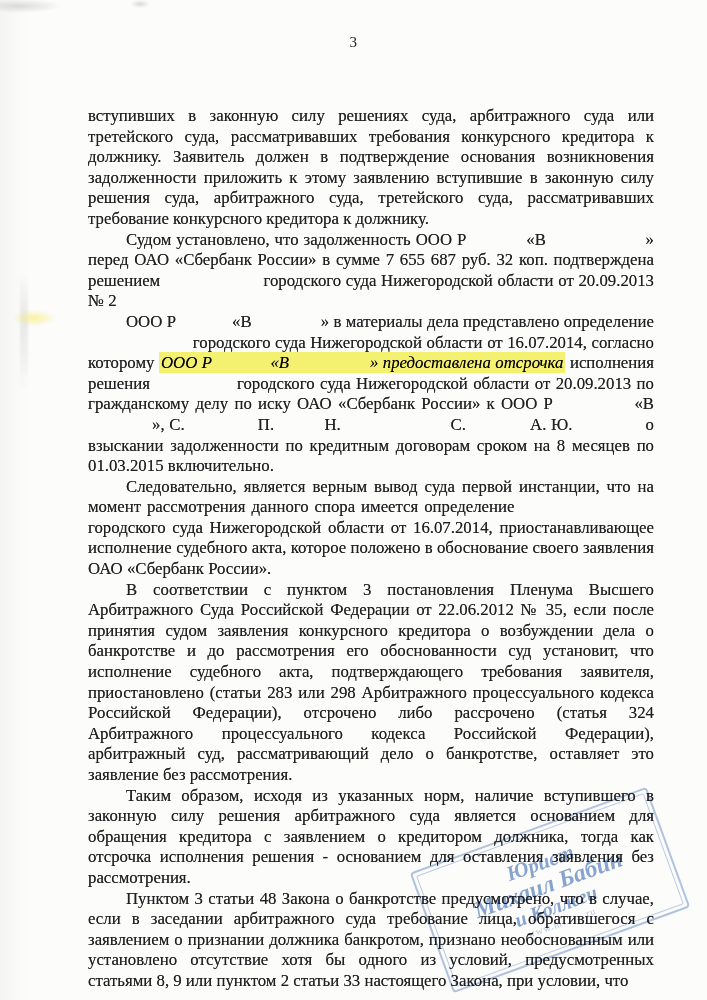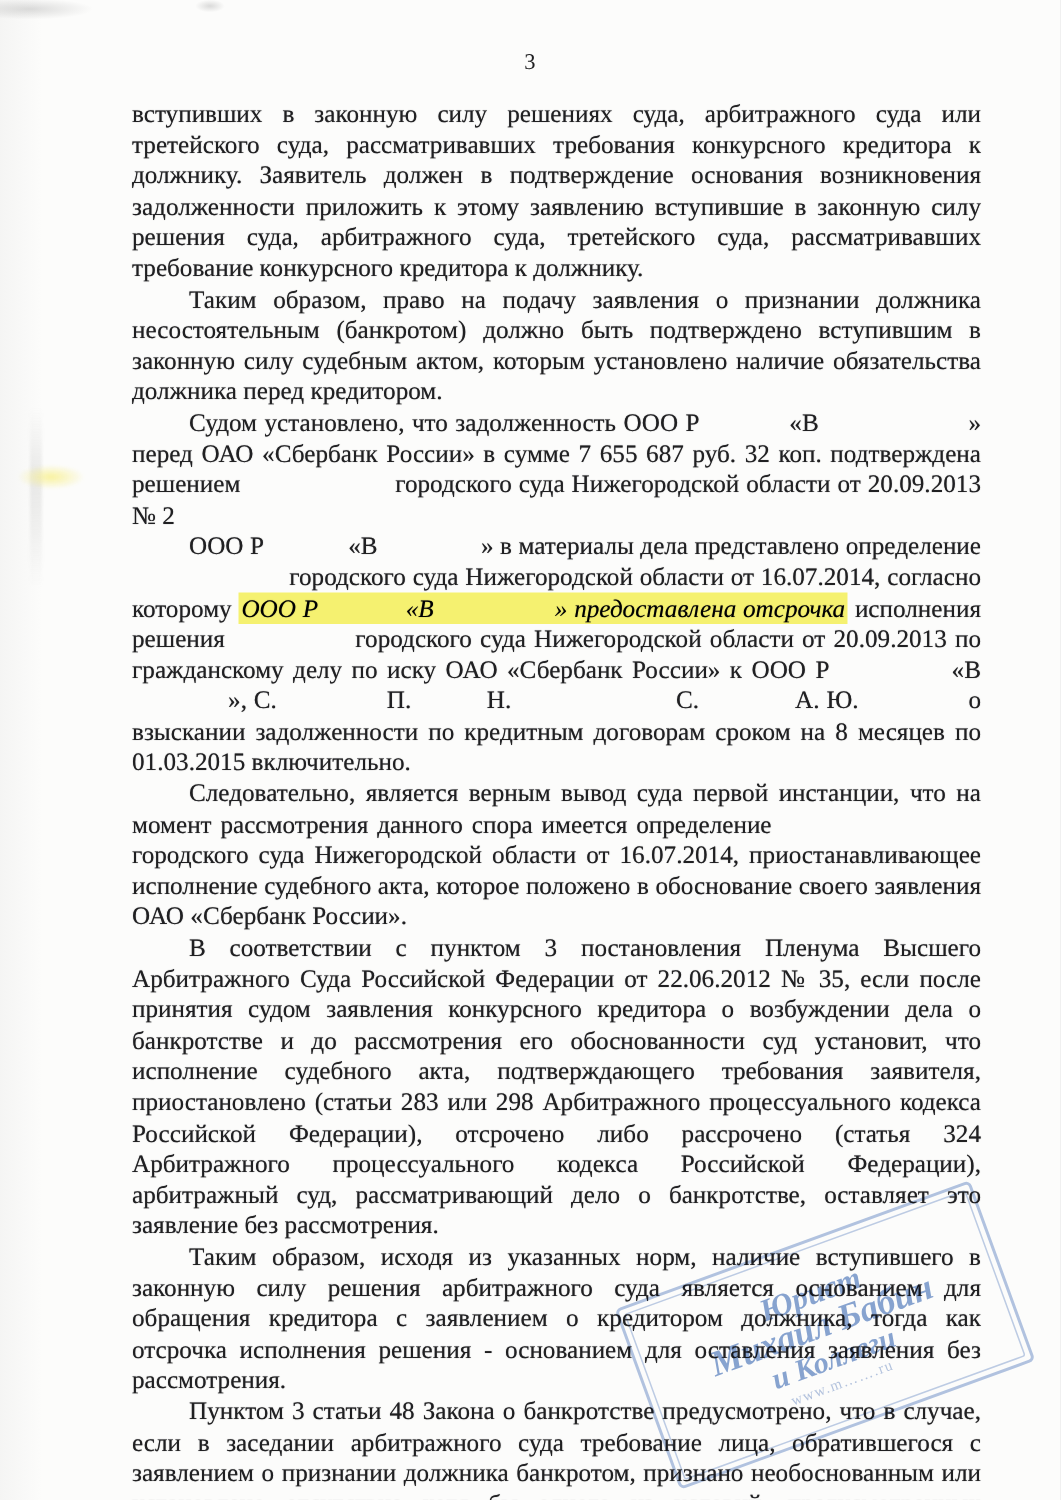--- a/index.html
+++ b/index.html
@@ -28,21 +28,21 @@
     position: absolute;
     left: 88px;
     top: 66px;
     width: 566px;
     font-size: 16.8px;
     line-height: 20.6px;
     text-align: justify;
     text-shadow: 0 0 0.6px rgba(30,30,35,0.65);
   }
   .content p { margin: 0; text-indent: 38px; }
-  .content p.continuation { text-indent: 0; }
+  .content p.continuation { text-indent: 0; margin-top: 40px; }
   .hl {
     background: #f5f170;
     box-decoration-break: clone;
     -webkit-box-decoration-break: clone;
     padding: 1px 2px;
     font-style: italic;
   }
   
   .margin-smear {
     position: absolute;
@@ -96,21 +96,20 @@
 
 <div class="page">
 
   <div class="page-number">3</div>
 
   <div class="margin-streak"></div>
   <div class="margin-smear"></div>
 
   <div class="content">
     <p class="continuation"><span>вступивших в законную силу решениях суда, арбитражного суда или третейского суда, рассматривавших требования конкурсного кредитора к должнику. Заявитель должен в подтверждение основания возникновения задолженности приложить к этому заявлению вступившие в законную силу решения суда, арбитражного суда, третейского суда, рассматривавших требование конкурсного кредитора к должнику.</span></p>
-    <p><span>Таким образом, право на подачу заявления о признании должника несостоятельным (банкротом) должно быть подтверждено вступившим в законную силу судебным актом, которым установлено наличие обязательства должника перед кредитором.</span></p>
     <p><span>Судом установлено, что задолженность ООО Р &nbsp;&nbsp;&nbsp;&nbsp;&nbsp;&nbsp;&nbsp;&nbsp;&nbsp;&nbsp; «В &nbsp;&nbsp;&nbsp;&nbsp;&nbsp;&nbsp;&nbsp;&nbsp;&nbsp;&nbsp;&nbsp;&nbsp;&nbsp;&nbsp;&nbsp;&nbsp;&nbsp;&nbsp; » перед ОАО «Сбербанк России» в сумме 7 655 687 руб. 32 коп. подтверждена решением &nbsp;&nbsp;&nbsp;&nbsp;&nbsp;&nbsp;&nbsp;&nbsp;&nbsp;&nbsp;&nbsp;&nbsp;&nbsp;&nbsp;&nbsp;&nbsp;&nbsp;&nbsp;&nbsp;&nbsp; городского суда Нижегородской области от 20.09.2013 № 2</span></p>
     <p><span>ООО Р &nbsp;&nbsp;&nbsp;&nbsp;&nbsp;&nbsp;&nbsp;&nbsp;&nbsp;&nbsp;&nbsp; «В &nbsp;&nbsp;&nbsp;&nbsp;&nbsp;&nbsp;&nbsp;&nbsp;&nbsp;&nbsp;&nbsp;&nbsp;&nbsp;&nbsp; » в материалы дела представлено определение &nbsp;&nbsp;&nbsp;&nbsp;&nbsp;&nbsp;&nbsp;&nbsp;&nbsp;&nbsp;&nbsp;&nbsp;&nbsp;&nbsp;&nbsp;&nbsp;&nbsp;&nbsp;&nbsp;&nbsp;&nbsp;&nbsp; городского суда Нижегородской области от 16.07.2014, согласно которому </span><mark class="hl">ООО Р &nbsp;&nbsp;&nbsp;&nbsp;&nbsp;&nbsp;&nbsp;&nbsp;&nbsp;&nbsp;&nbsp; «В &nbsp;&nbsp;&nbsp;&nbsp;&nbsp;&nbsp;&nbsp;&nbsp;&nbsp;&nbsp;&nbsp;&nbsp;&nbsp;&nbsp;&nbsp;&nbsp; » предоставлена отсрочка</mark><span> исполнения решения &nbsp;&nbsp;&nbsp;&nbsp;&nbsp;&nbsp;&nbsp;&nbsp;&nbsp;&nbsp;&nbsp;&nbsp;&nbsp;&nbsp; городского суда Нижегородской области от 20.09.2013 по гражданскому делу по иску ОАО «Сбербанк России» к ООО Р &nbsp;&nbsp;&nbsp;&nbsp;&nbsp;&nbsp;&nbsp;&nbsp;&nbsp;&nbsp;&nbsp; «В &nbsp;&nbsp;&nbsp;&nbsp;&nbsp;&nbsp;&nbsp;&nbsp;&nbsp;&nbsp;&nbsp;&nbsp;&nbsp; », С. &nbsp;&nbsp;&nbsp;&nbsp;&nbsp;&nbsp;&nbsp;&nbsp;&nbsp;&nbsp;&nbsp;&nbsp;&nbsp;&nbsp; П. &nbsp;&nbsp;&nbsp;&nbsp;&nbsp;&nbsp;&nbsp;&nbsp;&nbsp; Н. &nbsp;&nbsp;&nbsp;&nbsp;&nbsp;&nbsp;&nbsp;&nbsp;&nbsp;&nbsp;&nbsp;&nbsp;&nbsp;&nbsp;&nbsp;&nbsp;&nbsp;&nbsp;&nbsp;&nbsp;&nbsp;&nbsp; С. &nbsp;&nbsp;&nbsp;&nbsp;&nbsp;&nbsp;&nbsp;&nbsp;&nbsp;&nbsp;&nbsp;&nbsp; А. Ю. &nbsp;&nbsp;&nbsp;&nbsp;&nbsp;&nbsp;&nbsp;&nbsp;&nbsp;&nbsp;&nbsp;&nbsp;&nbsp;&nbsp; о взыскании задолженности по кредитным договорам сроком на 8 месяцев по 01.03.2015 включительно.</span></p>
     <p><span>Следовательно, является верным вывод суда первой инстанции, что на момент рассмотрения данного спора имеется определение &nbsp;&nbsp;&nbsp;&nbsp;&nbsp;&nbsp;&nbsp;&nbsp;&nbsp;&nbsp;&nbsp;&nbsp;&nbsp;&nbsp;&nbsp;&nbsp;&nbsp;&nbsp;&nbsp;&nbsp;&nbsp;&nbsp;&nbsp; городского суда Нижегородской области от 16.07.2014, приостанавливающее исполнение судебного акта, которое положено в обоснование своего заявления ОАО «Сбербанк России».</span></p>
     <p><span>В соответствии с пунктом 3 постановления Пленума Высшего Арбитражного Суда Российской Федерации от 22.06.2012 № 35, если после принятия судом заявления конкурсного кредитора о возбуждении дела о банкротстве и до рассмотрения его обоснованности суд установит, что исполнение судебного акта, подтверждающего требования заявителя, приостановлено (статьи 283 или 298 Арбитражного процессуального кодекса Российской Федерации), отсрочено либо рассрочено (статья 324 Арбитражного процессуального кодекса Российской Федерации), арбитражный суд, рассматривающий дело о банкротстве, оставляет это заявление без рассмотрения.</span></p>
     <p><span>Таким образом, исходя из указанных норм, наличие вступившего в законную силу решения арбитражного суда является основанием для обращения кредитора с заявлением о кредитором должника, тогда как отсрочка исполнения решения - основанием для оставления заявления без рассмотрения.</span></p>
     <p><span>Пунктом 3 статьи 48 Закона о банкротстве предусмотрено, что в случае, если в заседании арбитражного суда требование лица, обратившегося с заявлением о признании должника банкротом, признано необоснованным или установлено отсутствие хотя бы одного из условий, предусмотренных статьями 8, 9 или пунктом 2 статьи 33 настоящего Закона, при условии, что</span></p>
   </div>
 
   <div class="stamp">
     <div class="stamp-line1">Юрист</div>

